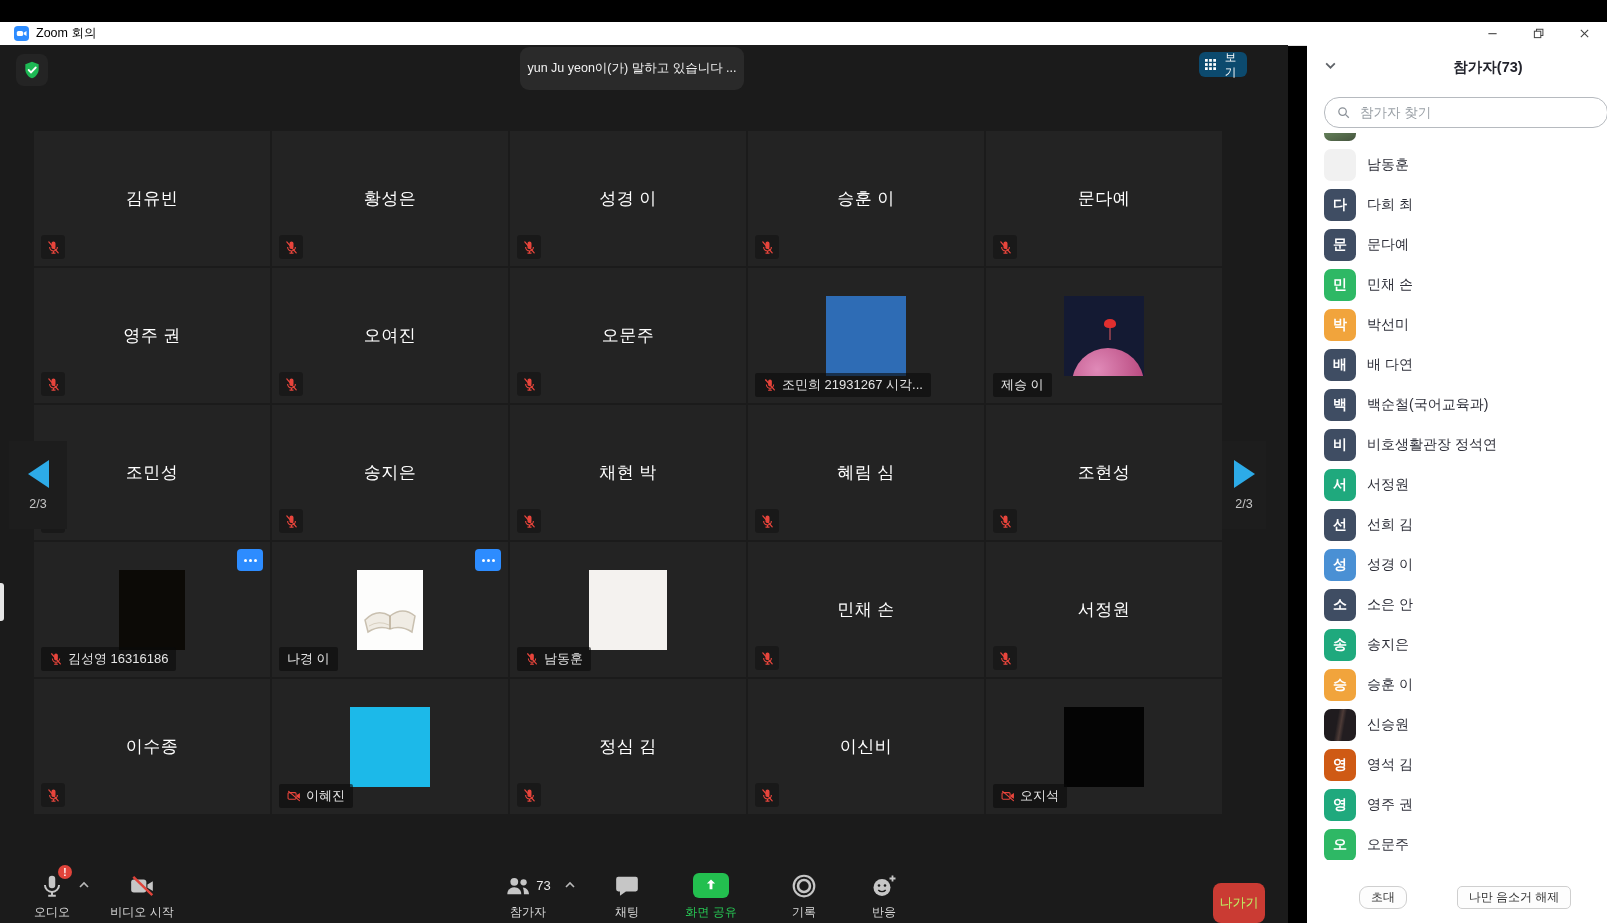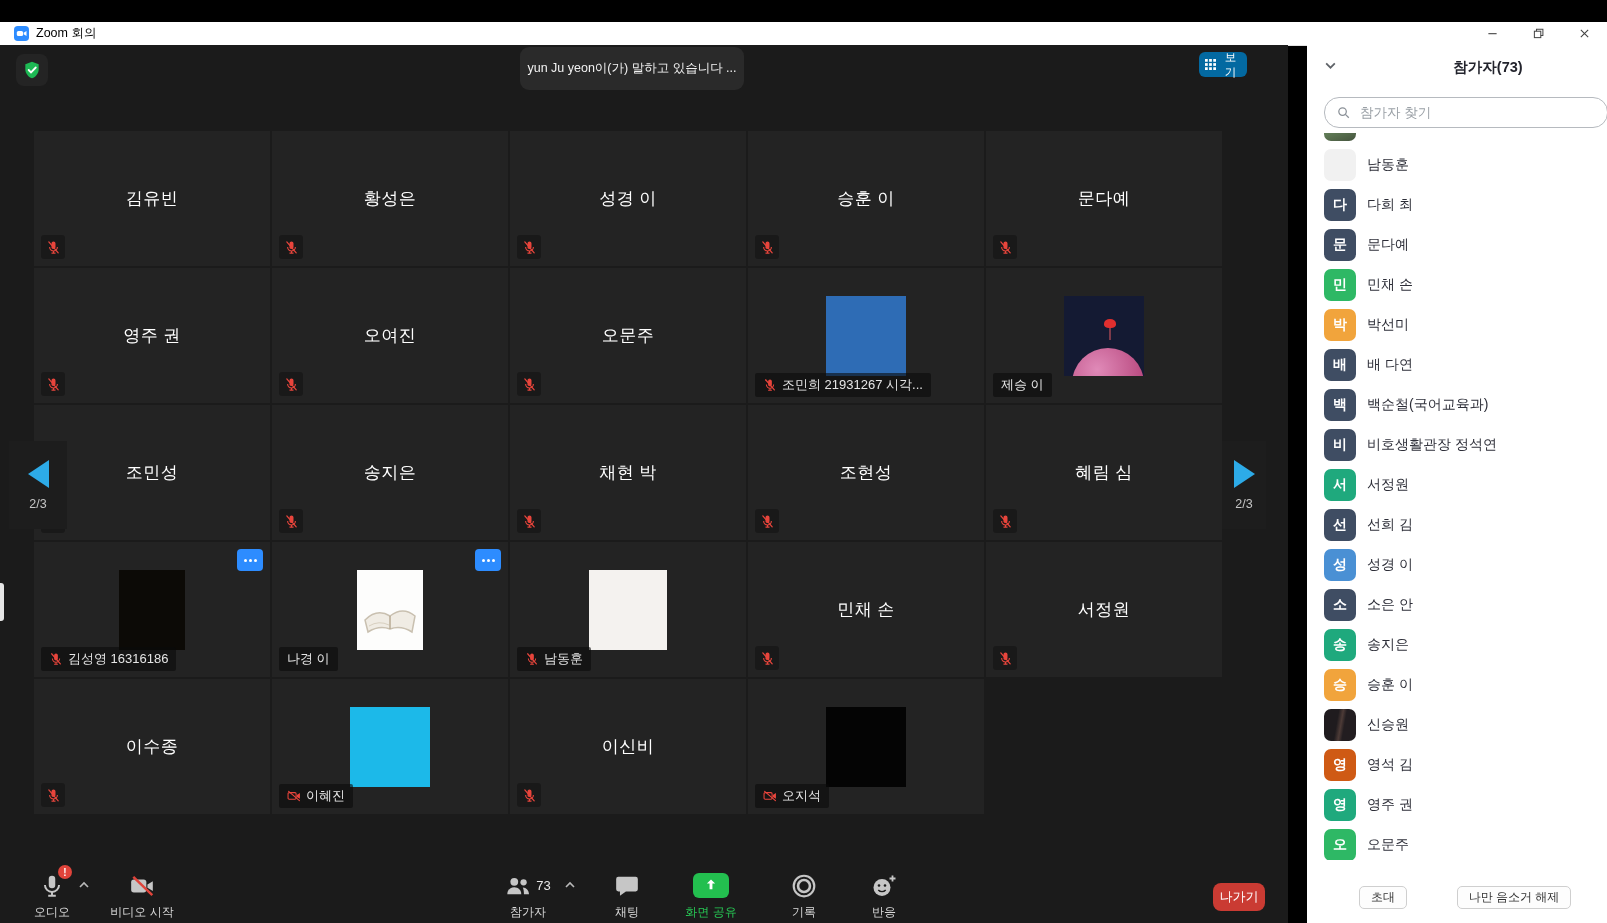--- a/index.html
+++ b/index.html
@@ -19,21 +19,21 @@
   .wc svg{width:11px;height:11px;}
 
   
   .meeting{position:absolute;left:0;top:45px;width:1288px;height:878px;background:#1b1b1b;}
   .shield{position:absolute;left:16px;top:9px;width:32px;height:32px;background:#242424;
           border-radius:8px;display:flex;align-items:center;justify-content:center;}
   .shield svg{width:20px;height:20px;}
   .toast{position:absolute;left:520px;top:2px;width:224px;height:43px;background:#2a2a2a;
          border-radius:9px;display:flex;align-items:center;justify-content:center;}
   .toast span{color:#f2f2f2;font-size:12.5px;}
-  .view-btn{position:absolute;left:1199px;top:7px;width:48px;height:25px;background:#0369a1;
+  .view-btn{position:absolute;left:1199px;top:7px;width:48px;height:25px;background:#0c4a6e;
             border:none;border-radius:6px;color:#fff;font-size:11.5px;display:flex;
             align-items:center;justify-content:center;gap:4px;cursor:pointer;
             font-family:inherit;}
   .grid-ic svg{width:11px;height:11px;display:block;}
 
   
   #video-grid{position:absolute;left:34px;top:86px;display:grid;
               grid-template-columns:repeat(5,236px);grid-template-rows:repeat(5,135px);gap:2px;}
   .tile{position:relative;background:#232323;overflow:hidden;}
   .tile-name{position:absolute;inset:0;display:flex;align-items:center;justify-content:center;
@@ -86,22 +86,22 @@
   .tb-label{margin-top:5px;color:#d9d9d9;font-size:12px;white-space:nowrap;}
   .tb-chev{position:absolute;top:836px;width:14px;height:10px;cursor:pointer;}
   .tb-chev svg{width:12px;height:8px;display:block;}
   .alert-badge{position:absolute;top:-6px;right:-7px;width:14px;height:14px;border-radius:50%;
                background:#e0443b;color:#fff;font-size:10px;font-weight:bold;display:flex;
                align-items:center;justify-content:center;}
   .share-box{width:36px;height:25px;border-radius:6px;background:#23bf4f;display:flex;
              align-items:center;justify-content:center;}
   .share-box svg{width:18px;height:18px;}
   .share-label{color:#27c754;}
-  .leave-btn{position:absolute;left:1213px;top:838px;width:52px;height:28px;background:#ca3b33;
-             border:none;border-radius:8px;color:#ffffff;font-size:13px;cursor:pointer;font-family:inherit;}
+  .leave-btn{position:absolute;left:1213px;top:838px;width:52px;height:40px;background:#ca3b33;
+             border:none;border-radius:8px;color:#bef264;font-size:13px;cursor:pointer;font-family:inherit;}
 
   
   .sidebar{position:absolute;left:1307px;top:45px;width:362px;height:878px;background:#fff;}
   .sb-header{position:absolute;left:0;top:0;width:100%;height:44px;}
   .sb-chev{position:absolute;left:17px;top:16px;width:14px;height:10px;cursor:pointer;}
   .sb-chev svg{width:13px;height:9px;display:block;}
   .sb-title{position:absolute;left:0;top:13px;width:100%;text-align:center;font-size:14.5px;
             color:#23242d;font-weight:700;}
   .search-box{position:absolute;left:17px;top:52px;width:284px;height:31px;border:1px solid #b6babf;
               border-radius:15px;display:flex;align-items:center;box-sizing:border-box;background:#fff;}
@@ -119,21 +119,21 @@
   .avatar.photo-green{background:linear-gradient(160deg,#9aa988,#5f7a55 60%,#46543e);}
   .pname{margin-left:11px;font-size:14px;color:#2d2e38;white-space:nowrap;overflow:hidden;
          text-overflow:ellipsis;flex:1;}
   .picons{display:flex;align-items:center;gap:8px;margin-right:18px;}
   .picons .pic{width:17px;height:17px;}
   .picons .pic svg{width:17px;height:17px;display:block;}
   .sb-footer{position:absolute;left:0;top:815px;width:100%;height:63px;background:#fff;}
   .sb-btn{position:absolute;top:26px;height:23px;border:1px solid #cfcfcf;border-radius:5px;
           background:#fdfdfd;font-size:12px;color:#333;cursor:pointer;font-family:inherit;
           display:flex;align-items:center;justify-content:center;}
-  .btn-invite{left:52px;width:48px;}
+  .btn-invite{left:52px;width:48px;border-radius:9px;}
   .btn-unmute{left:150px;width:114px;}
   .sb-scroll{position:absolute;right:2px;top:90px;width:8px;height:725px;background:#f4f4f4;border-radius:4px;}
   .sb-thumb{position:absolute;right:0;top:210px;width:8px;height:325px;background:#c9c9c9;border-radius:4px;}
 </style>
 </head>
 <body>
 
 <div class="screen">
 
   <div class="top-black"></div>
@@ -336,32 +336,32 @@
           <div class="tile-mic">
             <svg viewBox="0 0 24 24">
               <path fill="#e8453c" d="M12 2.5c1.8 0 3.2 1.4 3.2 3.2v5.6c0 1.8-1.4 3.2-3.2 3.2-.7 0-1.3-.2-1.8-.6l-1.4-1.3V5.7c0-1.8 1.4-3.2 3.2-3.2z"></path>
               <path fill="none" stroke="#e8453c" stroke-width="1.8" d="M5.8 11.3a6.2 6.2 0 0 0 12.4 0"></path>
               <path stroke="#e8453c" stroke-width="1.8" d="M12 17.7V21M8.8 21h6.4"></path>
               <path stroke="#e8453c" stroke-width="2" stroke-linecap="round" d="M4.5 3l15 17.5"></path>
             </svg>
           </div>
         </div>
         <div class="tile">
+          <div class="tile-name">혜림 심</div>
+          <div class="tile-mic">
+            <svg viewBox="0 0 24 24">
+              <path fill="#e8453c" d="M12 2.5c1.8 0 3.2 1.4 3.2 3.2v5.6c0 1.8-1.4 3.2-3.2 3.2-.7 0-1.3-.2-1.8-.6l-1.4-1.3V5.7c0-1.8 1.4-3.2 3.2-3.2z"></path>
+              <path fill="none" stroke="#e8453c" stroke-width="1.8" d="M5.8 11.3a6.2 6.2 0 0 0 12.4 0"></path>
+              <path stroke="#e8453c" stroke-width="1.8" d="M12 17.7V21M8.8 21h6.4"></path>
+              <path stroke="#e8453c" stroke-width="2" stroke-linecap="round" d="M4.5 3l15 17.5"></path>
+            </svg>
+          </div>
+        </div>
+        <div class="tile">
           <div class="tile-name">조현성</div>
-          <div class="tile-mic">
-            <svg viewBox="0 0 24 24">
-              <path fill="#e8453c" d="M12 2.5c1.8 0 3.2 1.4 3.2 3.2v5.6c0 1.8-1.4 3.2-3.2 3.2-.7 0-1.3-.2-1.8-.6l-1.4-1.3V5.7c0-1.8 1.4-3.2 3.2-3.2z"></path>
-              <path fill="none" stroke="#e8453c" stroke-width="1.8" d="M5.8 11.3a6.2 6.2 0 0 0 12.4 0"></path>
-              <path stroke="#e8453c" stroke-width="1.8" d="M12 17.7V21M8.8 21h6.4"></path>
-              <path stroke="#e8453c" stroke-width="2" stroke-linecap="round" d="M4.5 3l15 17.5"></path>
-            </svg>
-          </div>
-        </div>
-        <div class="tile">
-          <div class="tile-name">혜림 심</div>
           <div class="tile-mic">
             <svg viewBox="0 0 24 24">
               <path fill="#e8453c" d="M12 2.5c1.8 0 3.2 1.4 3.2 3.2v5.6c0 1.8-1.4 3.2-3.2 3.2-.7 0-1.3-.2-1.8-.6l-1.4-1.3V5.7c0-1.8 1.4-3.2 3.2-3.2z"></path>
               <path fill="none" stroke="#e8453c" stroke-width="1.8" d="M5.8 11.3a6.2 6.2 0 0 0 12.4 0"></path>
               <path stroke="#e8453c" stroke-width="1.8" d="M12 17.7V21M8.8 21h6.4"></path>
               <path stroke="#e8453c" stroke-width="2" stroke-linecap="round" d="M4.5 3l15 17.5"></path>
             </svg>
           </div>
         </div>
         <div class="tile">
@@ -455,20 +455,31 @@
               <svg viewBox="0 0 24 24">
                 <rect x="1.8" y="6.2" width="13.8" height="11.4" rx="2" fill="none" stroke="#e8453c" stroke-width="1.8"></rect>
                 <path fill="#e8453c" d="M16.8 10.2l5.4-3.2v9.8l-5.4-3.2z"></path>
                 <path stroke="#e8453c" stroke-width="2" stroke-linecap="round" d="M2.8 4l18.5 16"></path>
               </svg>
             </span>
             <span class="lbl-tx">이혜진</span>
           </div>
         </div>
         <div class="tile">
+          <div class="tile-name">정심 김</div>
+          <div class="tile-mic">
+            <svg viewBox="0 0 24 24">
+              <path fill="#e8453c" d="M12 2.5c1.8 0 3.2 1.4 3.2 3.2v5.6c0 1.8-1.4 3.2-3.2 3.2-.7 0-1.3-.2-1.8-.6l-1.4-1.3V5.7c0-1.8 1.4-3.2 3.2-3.2z"></path>
+              <path fill="none" stroke="#e8453c" stroke-width="1.8" d="M5.8 11.3a6.2 6.2 0 0 0 12.4 0"></path>
+              <path stroke="#e8453c" stroke-width="1.8" d="M12 17.7V21M8.8 21h6.4"></path>
+              <path stroke="#e8453c" stroke-width="2" stroke-linecap="round" d="M4.5 3l15 17.5"></path>
+            </svg>
+          </div>
+        </div>
+        <div class="tile">
           <div class="tile-name">이신비</div>
           <div class="tile-mic">
             <svg viewBox="0 0 24 24">
               <path fill="#e8453c" d="M12 2.5c1.8 0 3.2 1.4 3.2 3.2v5.6c0 1.8-1.4 3.2-3.2 3.2-.7 0-1.3-.2-1.8-.6l-1.4-1.3V5.7c0-1.8 1.4-3.2 3.2-3.2z"></path>
               <path fill="none" stroke="#e8453c" stroke-width="1.8" d="M5.8 11.3a6.2 6.2 0 0 0 12.4 0"></path>
               <path stroke="#e8453c" stroke-width="1.8" d="M12 17.7V21M8.8 21h6.4"></path>
               <path stroke="#e8453c" stroke-width="2" stroke-linecap="round" d="M4.5 3l15 17.5"></path>
             </svg>
           </div>
         </div>

